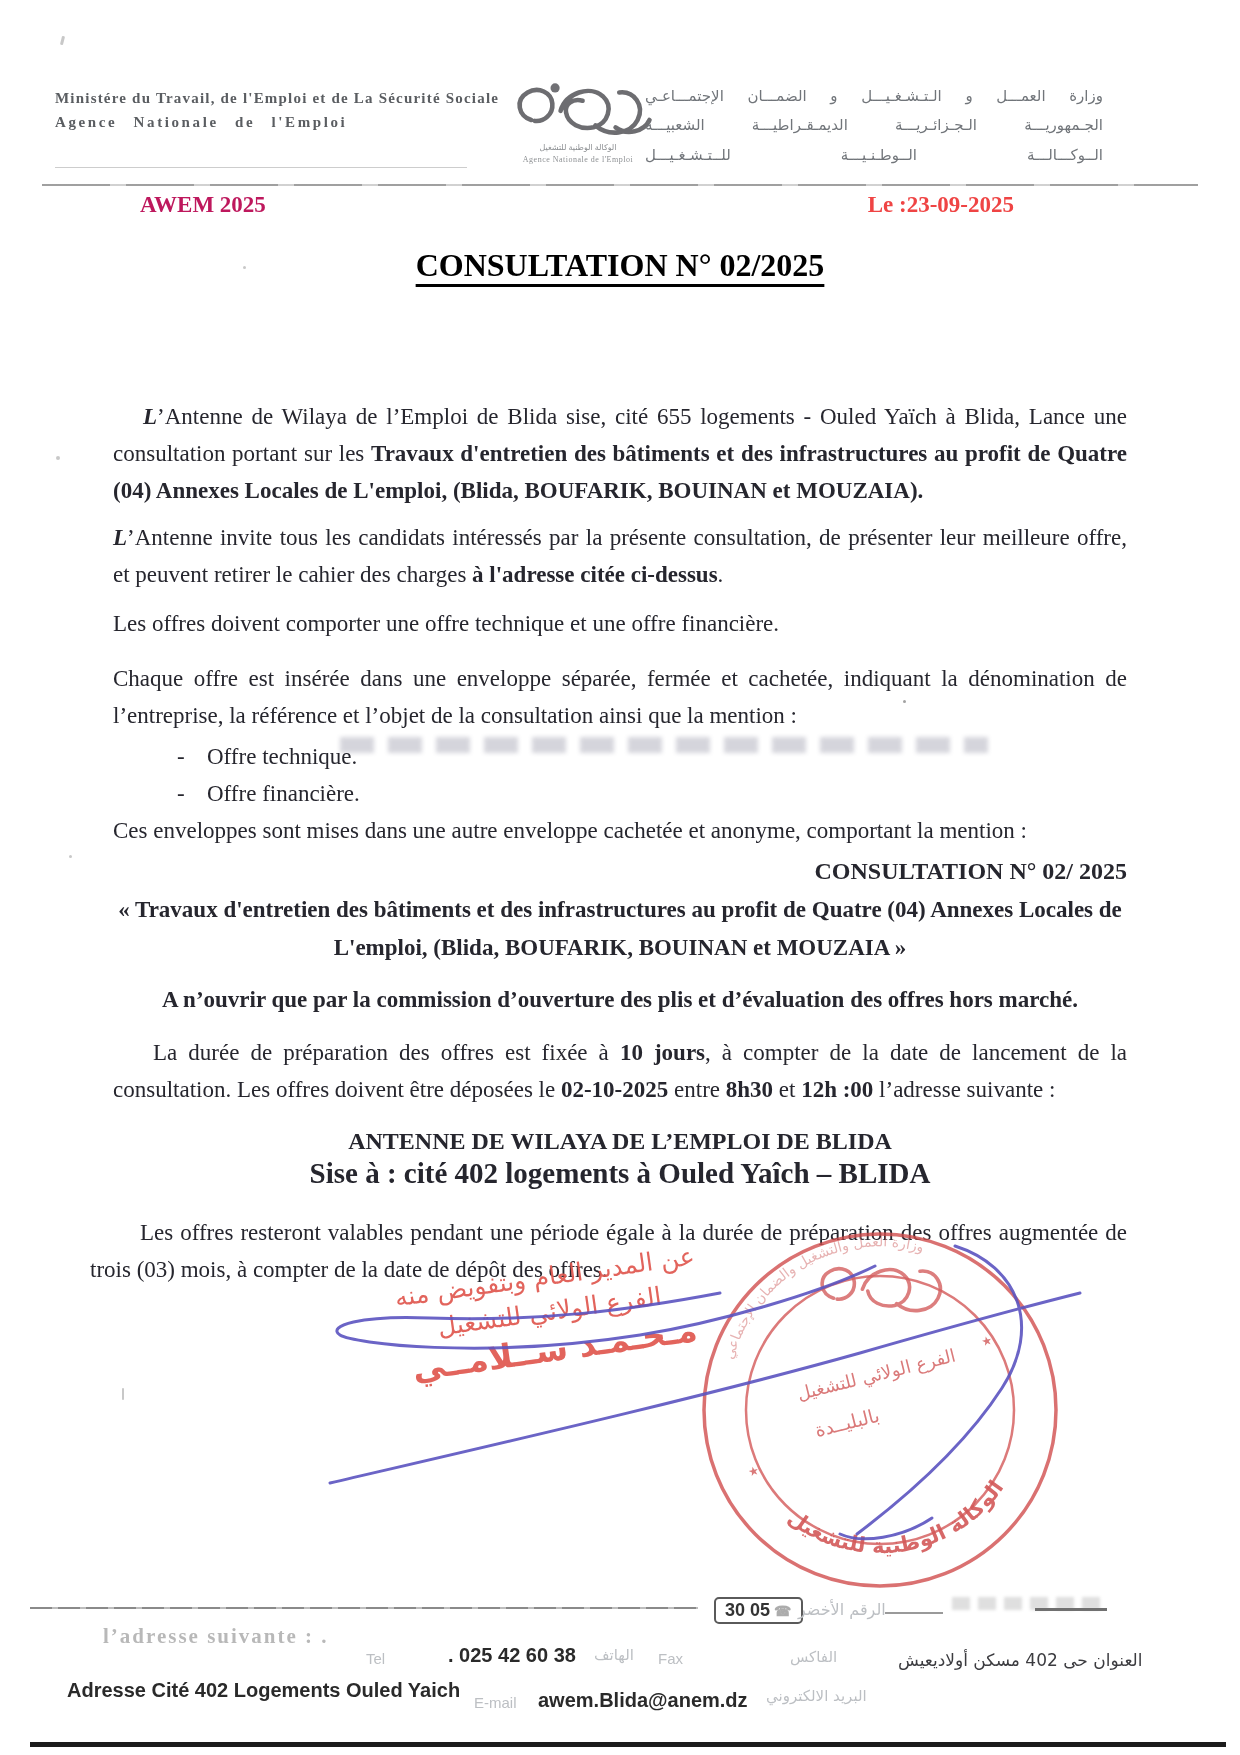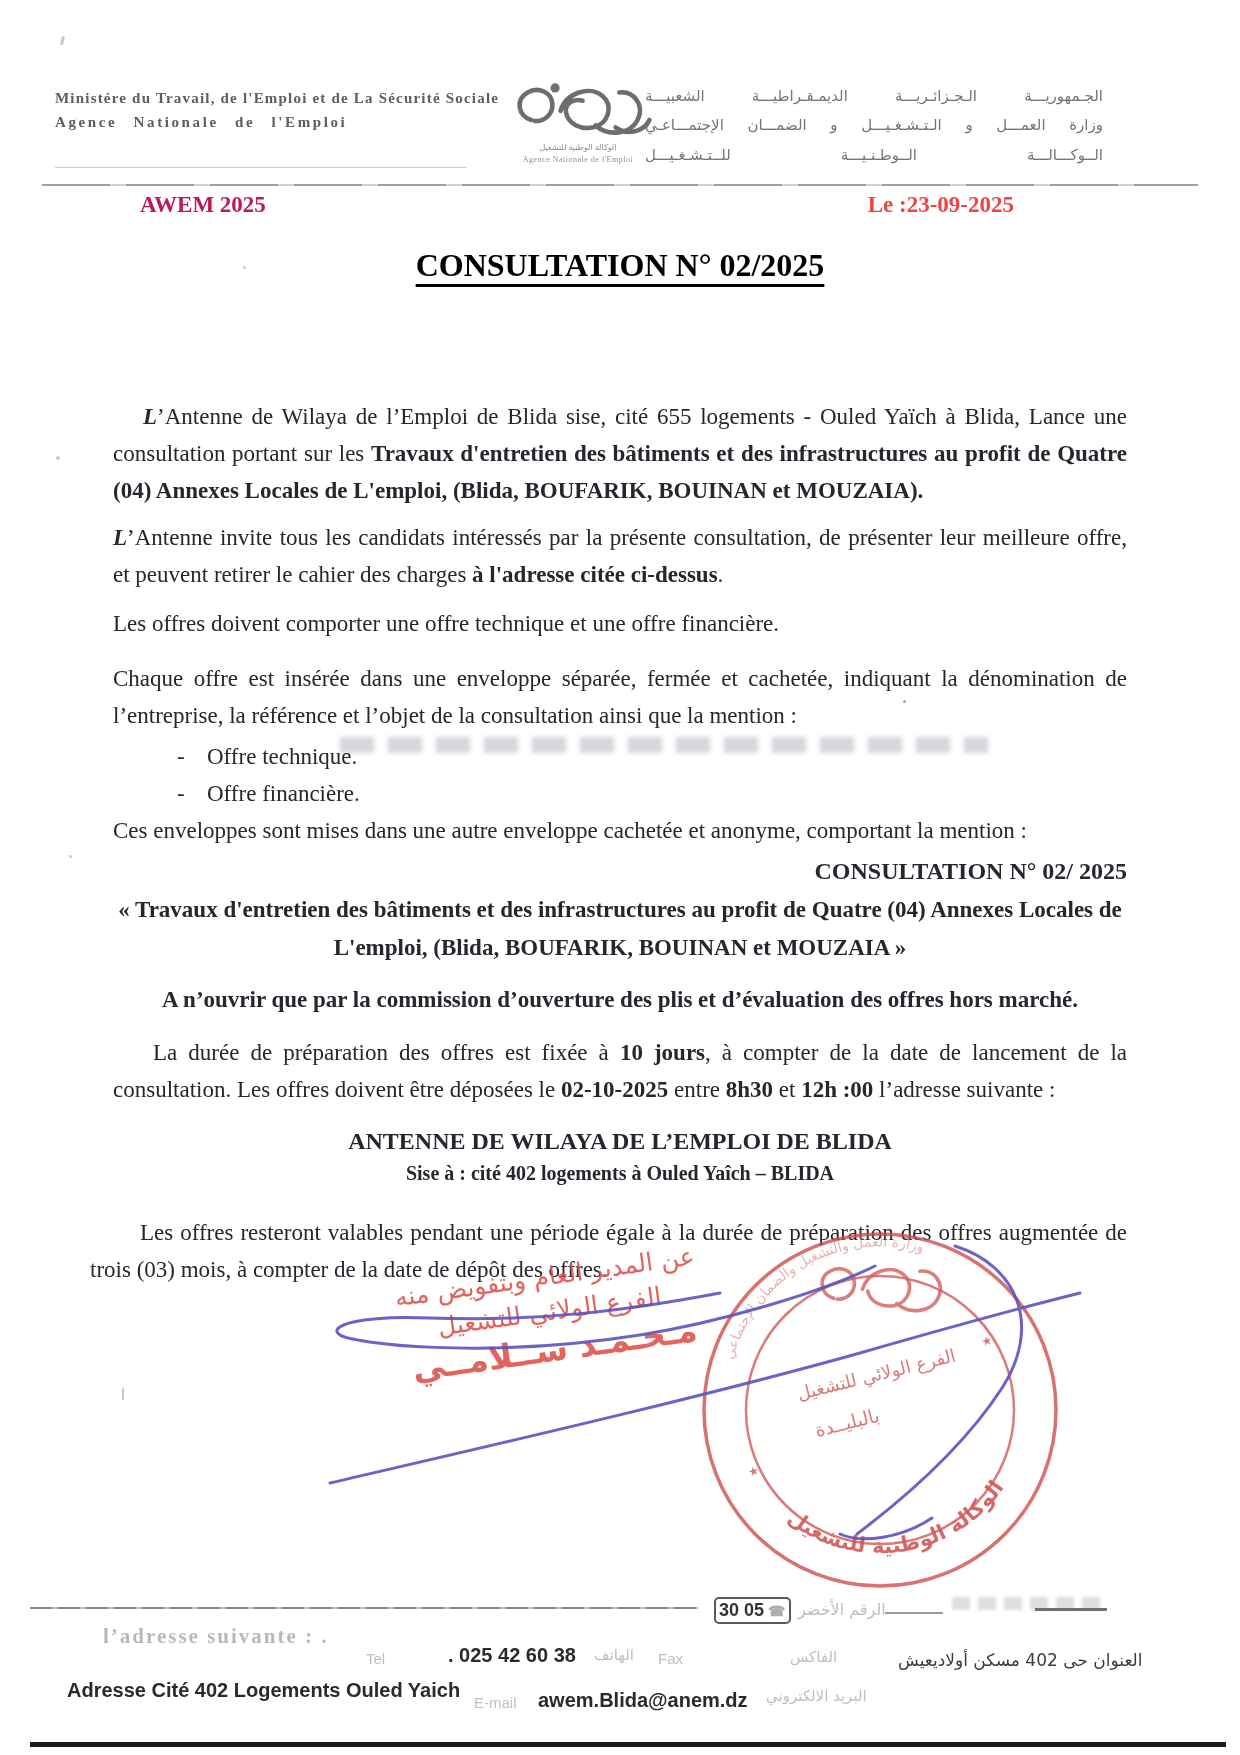--- a/index.html
+++ b/index.html
@@ -39,21 +39,21 @@
   .p4{margin-top:18px !important;}
   .list{margin-top:4px;}
   .list-item{padding-left:64px;}
   .list-item .dash{display:inline-block;width:30px;}
   .p5{margin-top:0 !important;}
   .mention-title{margin-top:2px !important;text-align:right;font-size:24px;font-weight:bold;line-height:40px;}
   .mention-subject{text-align:center;font-weight:bold;line-height:38px;}
   .mention-warning{margin-top:14px !important;text-align:center;font-weight:bold;}
   .p6{margin-top:16px !important;text-indent:40px;}
   .addr1{margin-top:16px !important;text-align:center;font-weight:bold;font-size:24px;line-height:34px;}
-  .addr2{text-align:center;font-weight:bold;font-size:20px;line-height:30px;}
+  .addr2{text-align:center;font-weight:bold;font-size:29px;line-height:30px;}
   .p7{margin-top:26px !important;margin-left:-23px !important;text-indent:50px;width:1037px;}
 
   
   .ghost-bar{position:absolute;left:340px;top:737px;width:648px;height:16px;opacity:.28;
              filter:blur(2px);z-index:0;
              background:repeating-linear-gradient(90deg,#6d6d85 0 34px,transparent 34px 48px);}
 
   
   .sig-note{position:absolute;left:300px;top:1262px;width:500px;transform:rotate(-8deg);
             color:#e0574f;font-family:"DejaVu Sans",sans-serif;text-align:center;z-index:2;opacity:.92;}
@@ -64,21 +64,21 @@
   .sig-strokes{position:absolute;left:300px;top:1238px;z-index:4;}
 
   
   .f-rule{position:absolute;top:1607px;left:30px;width:668px;height:2px;
           background:repeating-linear-gradient(90deg,#8a8a8a 0 22px,#bdbdbd 22px 28px);}
   .f-rule2{position:absolute;top:1612px;left:885px;width:58px;height:2px;background:#9a9a9a;}
   .f-rule3{position:absolute;top:1608px;left:1035px;width:72px;height:3px;background:#707070;}
   .f-smudge{position:absolute;top:1597px;left:952px;width:150px;height:13px;opacity:.22;filter:blur(1.5px);
             background:repeating-linear-gradient(90deg,#707070 0 18px,transparent 18px 26px);}
   .green-box{position:absolute;left:714px;top:1597px;border:2.5px solid #5a5a5a;border-radius:5px;
-             padding:1px 3px;font-family:"Liberation Sans",sans-serif;font-weight:bold;
+             padding:1px 9px;font-family:"Liberation Sans",sans-serif;font-weight:bold;
              font-size:18px;color:#333;background:#fff;}
   .green-box .ph{opacity:.4;font-size:14px;margin-left:4px;}
   .faint{color:#bcbfc3;font-family:"Liberation Sans",sans-serif;font-size:15px;}
   .faint-ar{color:#bcbfc3;font-family:"DejaVu Sans",sans-serif;font-size:15px;direction:rtl;}
   .green-label{position:absolute;left:798px;top:1600px;font-size:16px;}
   .f-ghost{position:absolute;left:103px;top:1624px;font-size:21px;font-weight:bold;color:#8a8a8a;
            opacity:.6;filter:blur(.7px);letter-spacing:2px;}
   .f-tel-label{position:absolute;left:366px;top:1650px;}
   .f-tel{position:absolute;left:448px;top:1644px;font-family:"Liberation Sans",sans-serif;
          font-weight:bold;font-size:20px;color:#2a2a2a;}
@@ -118,22 +118,22 @@
         <path d="M104 54 C 118 66, 142 64, 150 48 C 158 32, 146 16, 130 18"></path>
         <path d="M126 56 C 138 65, 157 61, 163 48"></path>
       </g>
       <circle cx="60" cy="13" r="5" fill="#4e4e52" opacity="0.8"></circle>
     </svg>
     <div class="logo-cap">الوكالة الوطنية للتشغيل</div>
     <div class="logo-cap">Agence Nationale de l'Emploi</div>
   </div>
 
   <div class="hdr-right">
+    <div>وزارة العمـــل و الـتـشـغـيـــل و الضمـــان الإجتمـــاعـي</div>
     <div>الجـمهوريـــة الـجـزائـريـــة الديمـقـراطيـــة الشعبيـــة</div>
-    <div>وزارة العمـــل و الـتـشـغـيـــل و الضمـــان الإجتمـــاعـي</div>
     <div>الــوكـــالـــة الــوطـنـيـــة للــتـشـغـيـــل</div>
   </div>
 
   <div class="rule-main"></div>
 
   <div class="meta-ref">AWEM 2025</div>
   <div class="meta-date">Le :23-09-2025</div>
   <div class="doc-title">
     <span>CONSULTATION N° 02/2025</span>
   </div>

